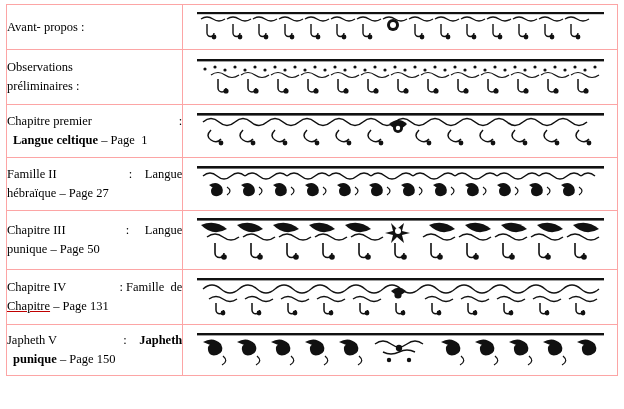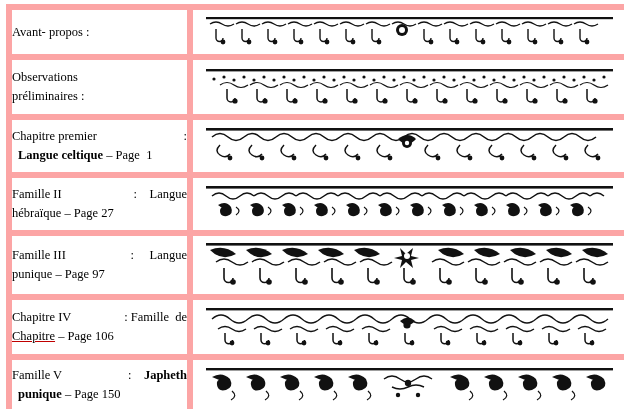--- a/index.html
+++ b/index.html
@@ -20,21 +20,21 @@
     height: 409px;
     background: #ffffff;
   }
   table.toc {
     border-collapse: collapse;
     width: 612px;
     margin: 4px 0 0 6px;
     table-layout: fixed;
   }
   table.toc td {
-    border: 6px solid #fca5a5;
+    border: 1px solid #fca5a5;
     vertical-align: middle;
     padding: 0;
   }
   td.label {
     width: 175px;
     padding: 5px 7px 5px 7px;
     font-size: 12.5px;
     line-height: 1.5;
     text-align: justify;
     text-justify: inter-word;
@@ -374,24 +374,24 @@
                   <path d="M386 24 q6 4 0 8"></path>
               </g>
             </svg>
           </div>
         </td>
       </tr>
 
       <tr class="r4">
         <td class="label">
           <span class="line spread">
-            <span>Famille III</span>
+            <span>Chapitre III</span>
             <span>:&nbsp;&nbsp;&nbsp;&nbsp; Langue</span>
           </span>
-          <span class="line">punique – Page <span>97</span></span>
+          <span class="line">punique – Page <span>50</span></span>
         </td>
         <td class="ornament">
           <div class="orn-wrap">
             <svg class="orn" width="415" height="50" viewBox="0 0 415 50">
               <rect x="4" y="3" width="407" height="2.6" fill="#111"></rect>
               <g fill="#111">
                 <path d="M8 10 q14 -6 26 4 q-14 8 -26 -4 z"></path>
                 <path d="M44 10 q14 -6 26 4 q-14 8 -26 -4 z"></path>
                 <path d="M80 10 q14 -6 26 4 q-14 8 -26 -4 z"></path>
                 <path d="M116 10 q14 -6 26 4 q-14 8 -26 -4 z"></path>
@@ -448,21 +448,21 @@
           </div>
         </td>
       </tr>
 
       <tr class="r5">
         <td class="label">
           <span class="line spread">
             <span>Chapitre IV</span>
             <span>: Famille&nbsp; de</span>
           </span>
-          <span class="line"><span class="underlined">Chapitre</span> – Page <span>106</span></span>
+          <span class="line"><span class="underlined">Chapitre</span> – Page <span>131</span></span>
         </td>
         <td class="ornament">
           <div class="orn-wrap">
             <svg class="orn" width="415" height="44" viewBox="0 0 415 44">
               <rect x="4" y="3" width="407" height="2.4" fill="#111"></rect>
               <g fill="none" stroke="#111" stroke-width="1.3">
                 <path d="M10 14 q9 -8 18 0 q9 8 18 0"></path>
                 <path d="M46 14 q9 -8 18 0 q9 8 18 0"></path>
                 <path d="M82 14 q9 -8 18 0 q9 8 18 0"></path>
                 <path d="M118 14 q9 -8 18 0 q9 8 18 0"></path>
@@ -517,21 +517,21 @@
                 <circle cx="390" cy="38" r="2.4"></circle>
               </g>
             </svg>
           </div>
         </td>
       </tr>
 
       <tr class="r6">
         <td class="label">
           <span class="line spread">
-            <span>Famille V</span>
+            <span>Japheth V</span>
             <span>:&nbsp;&nbsp;&nbsp; <b>Japheth</b></span>
           </span>
           <span class="line"><span class="bold">punique</span> – Page <span>150</span></span>
         </td>
         <td class="ornament">
           <div class="orn-wrap">
             <svg class="orn" width="415" height="40" viewBox="0 0 415 40">
               <rect x="4" y="3" width="407" height="2.4" fill="#111"></rect>
               <g fill="#111">
                 <path d="M10 12 q10 -6 18 2 q4 8 -4 11 q-8 2 -9 -5 q-1 -5 4 -6 q4 -1 5 3 q0 3 -3 3 l1 -3 z"></path>

